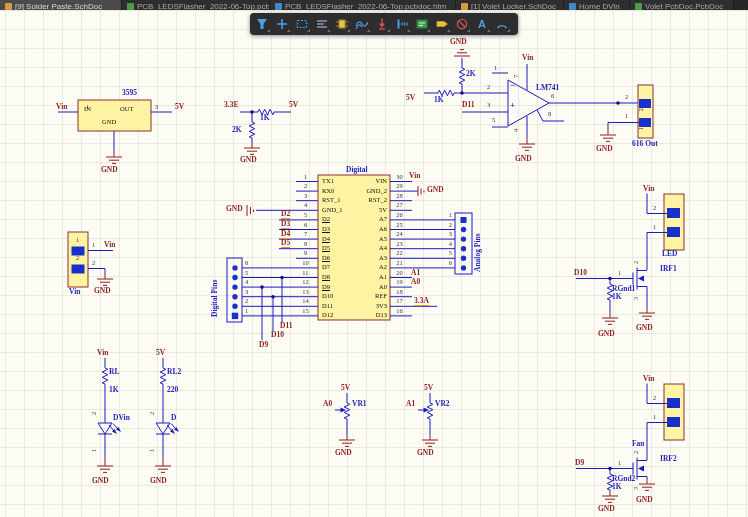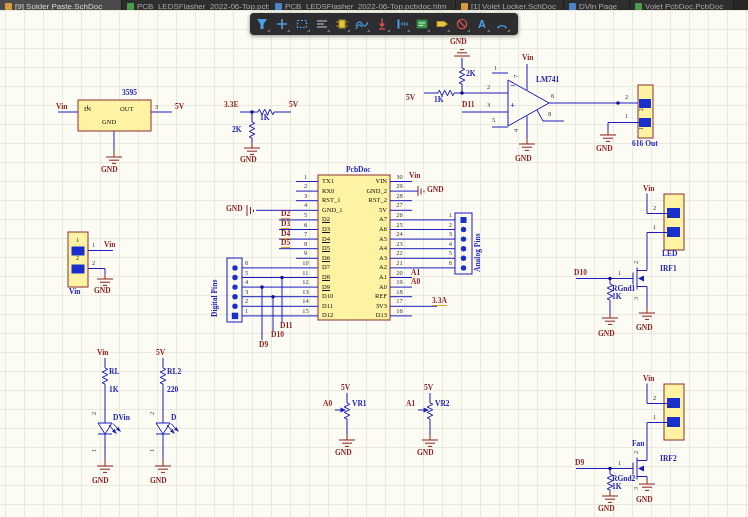--- a/index.html
+++ b/index.html
@@ -236,42 +236,42 @@
     <span class="t net" style="left:289px;top:101px">5V</span>
     <span class="t des" style="left:260px;top:114px">1K</span>
     <span class="t des" style="left:232px;top:126px">2K</span>
     <span class="t net" style="left:240px;top:156px">GND</span>
 
     <span class="t net" style="left:450px;top:38px">GND</span>
     <span class="t des" style="left:466px;top:70px">2K</span>
     <span class="t net" style="left:406px;top:94px">5V</span>
     <span class="t des" style="left:434px;top:96px">1K</span>
     <span class="t net" style="left:462px;top:101px">D11</span>
-    <span class="t des" style="left:536px;top:76px">LM741</span>
+    <span class="t des" style="left:536px;top:84px">LM741</span>
     <span class="t net" style="left:522px;top:54px">Vin</span>
     <span class="t sign" style="left:510px;top:81px">−</span>
     <span class="t sign" style="left:510px;top:101px">+</span>
     <span class="t num" style="left:494px;top:64px">1</span>
     <span class="t num" style="left:487px;top:83px">2</span>
     <span class="t num" style="left:487px;top:101px">3</span>
     <span class="t num" style="left:492px;top:116px">5</span>
     <span class="t num rot" style="left:519px;top:71px">7</span>
     <span class="t num rot" style="left:519px;top:125px">4</span>
     <span class="t num" style="left:551px;top:92px">6</span>
     <span class="t num" style="left:548px;top:110px">8</span>
     <span class="t net" style="left:515px;top:155px">GND</span>
 
     <span class="t num" style="left:625px;top:93px">2</span>
     <span class="t num" style="left:625px;top:112px">1</span>
     <span class="t paddigit rot" style="left:645px;top:104px">2</span>
     <span class="t paddigit rot" style="left:645px;top:123px">1</span>
     <span class="t net" style="left:596px;top:145px">GND</span>
     <span class="t des" style="left:632px;top:140px">616 Out</span>
 
-    <span class="t des" style="left:346px;top:166px">PcbDoc</span>
+    <span class="t des" style="left:346px;top:166px">Digital</span>
 
     <span class="t num ctr" style="left:297px;top:173px;width:17px">1</span>
     <span class="t num ctr" style="left:297px;top:182px;width:17px">2</span>
     <span class="t num ctr" style="left:297px;top:192px;width:17px">3</span>
     <span class="t num ctr" style="left:297px;top:201px;width:17px">4</span>
     <span class="t num ctr" style="left:297px;top:211px;width:17px">5</span>
     <span class="t num ctr" style="left:297px;top:221px;width:17px">6</span>
     <span class="t num ctr" style="left:297px;top:230px;width:17px">7</span>
     <span class="t num ctr" style="left:297px;top:240px;width:17px">8</span>
     <span class="t num ctr" style="left:297px;top:249px;width:17px">9</span>
@@ -332,21 +332,21 @@
 
     <span class="t net" style="left:409px;top:172px">Vin</span>
     <span class="t net" style="left:427px;top:186px">GND</span>
     <span class="t net" style="left:226px;top:205px">GND</span>
     <span class="t net mark" style="left:281px;top:210px">D2</span>
     <span class="t net mark" style="left:281px;top:220px">D3</span>
     <span class="t net mark" style="left:281px;top:230px">D4</span>
     <span class="t net mark" style="left:281px;top:239px">D5</span>
     <span class="t net" style="left:411px;top:269px">A1</span>
     <span class="t net" style="left:411px;top:278px">A0</span>
-    <span class="t net mark" style="left:432px;top:297px">3.3A</span>
+    <span class="t net mark" style="left:414px;top:297px">3.3A</span>
 
     <span class="t des vlab" style="left:211px;top:317px">Digital Pins</span>
     <span class="t num" style="left:245px;top:259px">6</span>
     <span class="t num" style="left:245px;top:269px">5</span>
     <span class="t num" style="left:245px;top:278px">4</span>
     <span class="t num" style="left:245px;top:288px">3</span>
     <span class="t num" style="left:245px;top:297px">2</span>
     <span class="t num" style="left:245px;top:307px">1</span>
     <span class="t net" style="left:280px;top:322px">D11</span>
     <span class="t net" style="left:271px;top:331px">D10</span>
@@ -512,21 +512,21 @@
     <div class="tab" style="width:186px">
       <span class="ticon" data-icon="web-doc"></span>
       <span>PCB_LEDSFlasher_2022-06-Top.pcbdoc.htm</span>
     </div>
     <div class="tab" style="width:108px">
       <span class="ticon" data-icon="schematic-doc"></span>
       <span>[1] Volet Locker.SchDoc</span>
     </div>
     <div class="tab" style="width:66px">
       <span class="ticon" data-icon="home"></span>
-      <span>DVin Page</span>
+      <span>Home DVin</span>
     </div>
     <div class="tab" style="width:104px">
       <span class="ticon" data-icon="pcb-doc"></span>
       <span>Volet PcbDoc.PcbDoc</span>
     </div>
   </div>
 
 </div>
 
 </body></html>

